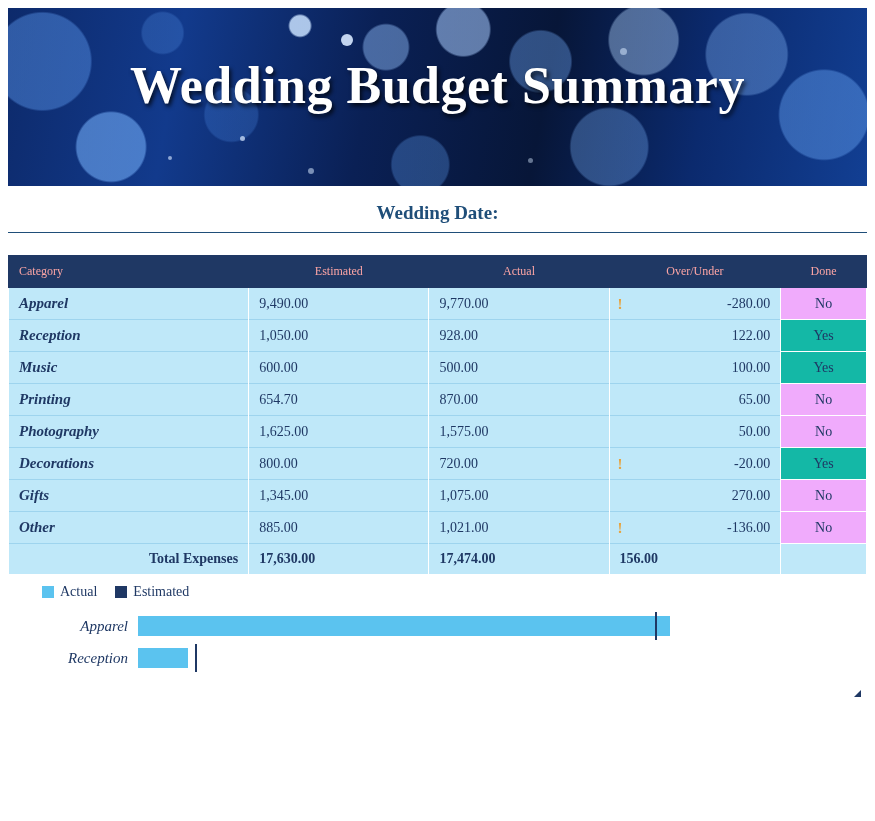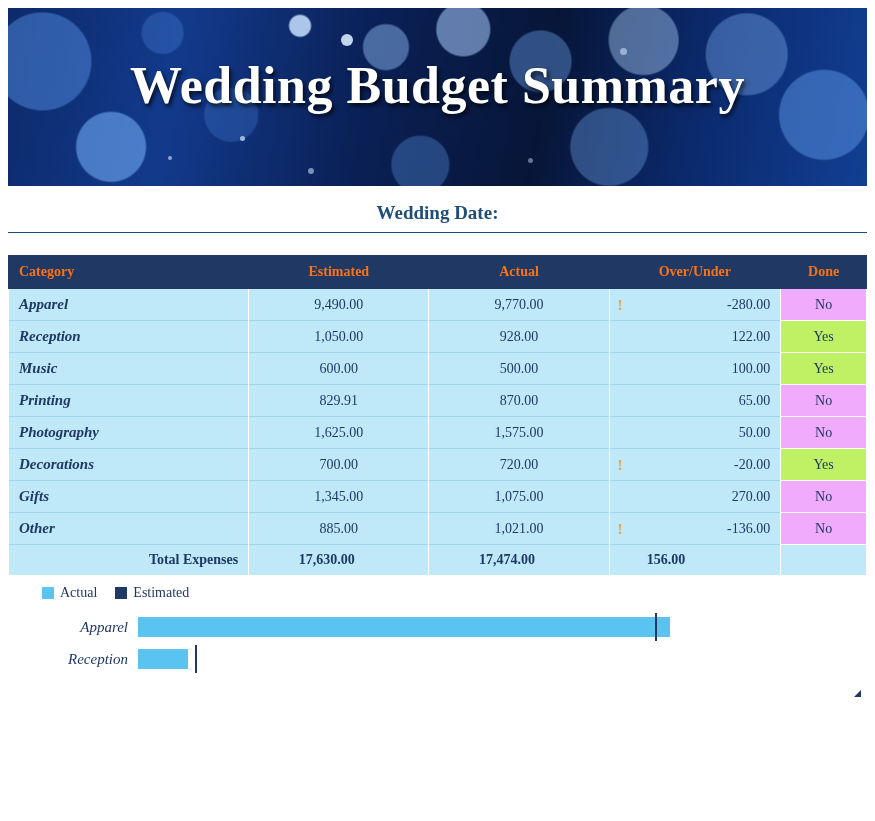--- a/index.html
+++ b/index.html
@@ -80,23 +80,23 @@
   .table-wrap {
     margin: 22px 8px 0 8px;
   }
   table.budget {
     width: 100%;
     border-collapse: collapse;
     table-layout: fixed;
   }
   table.budget th {
     background: #1f3864;
-    color: #f97316;
-    font-size: 14px;
-    font-weight: bold;
+    color: #fca5a5;
+    font-size: 12px;
+    font-weight: normal;
     padding: 8px 10px;
     border: 1px solid #1f3864;
     text-align: center;
   }
   table.budget th.cat { text-align: left; }
   table.budget td {
     background: #bfe8f9;
     font-size: 14px;
     padding: 7px 10px;
     border-left: 1px solid #ffffff;
@@ -104,21 +104,21 @@
     border-top: 1px solid #9ed4ee;
     color: #1f3864;
   }
   table.budget td.cat {
     font-style: italic;
     font-weight: bold;
     font-size: 15px;
     text-align: left;
   }
   table.budget td.num {
-    text-align: center;
+    text-align: left;
     font-variant-numeric: oldstyle-nums;
   }
   td.overunder {
     position: relative;
     text-align: right;
   }
   .warn-icon {
     position: absolute;
     left: 8px;
     top: 50%;
@@ -126,21 +126,21 @@
     color: #e8a33d;
     font-size: 15px;
     font-weight: bold;
     line-height: 1;
   }
   td.done {
     text-align: center;
     font-size: 14px;
     border: 1px solid #ffffff;
   }
-  td.done.yes { background: #bef264; }
+  td.done.yes { background: #14b8a6; }
   td.done.no  { background: #f0abfc; }
 
   .totals-row td {
     background: #ffffff;
     border: none;
     border-top: 2px solid #1f3864;
     font-weight: bold;
     color: #1f4e79;
     font-size: 15px;
     padding: 9px 10px;
@@ -265,35 +265,35 @@
       </tr>
       <tr>
         <td class="cat">Music</td>
         <td class="num">600.00</td>
         <td class="num">500.00</td>
         <td class="overunder"><span>100.00</span></td>
         <td class="done yes">Yes</td>
       </tr>
       <tr>
         <td class="cat">Printing</td>
-        <td class="num">829.91</td>
+        <td class="num">654.70</td>
         <td class="num">870.00</td>
         <td class="overunder"><span>65.00</span></td>
         <td class="done no">No</td>
       </tr>
       <tr>
         <td class="cat">Photography</td>
         <td class="num">1,625.00</td>
         <td class="num">1,575.00</td>
         <td class="overunder"><span>50.00</span></td>
         <td class="done no">No</td>
       </tr>
       <tr>
         <td class="cat">Decorations</td>
-        <td class="num">700.00</td>
+        <td class="num">800.00</td>
         <td class="num">720.00</td>
         <td class="overunder"><span class="warn-icon">!</span><span>-20.00</span></td>
         <td class="done yes">Yes</td>
       </tr>
       <tr>
         <td class="cat">Gifts</td>
         <td class="num">1,345.00</td>
         <td class="num">1,075.00</td>
         <td class="overunder"><span>270.00</span></td>
         <td class="done no">No</td>

